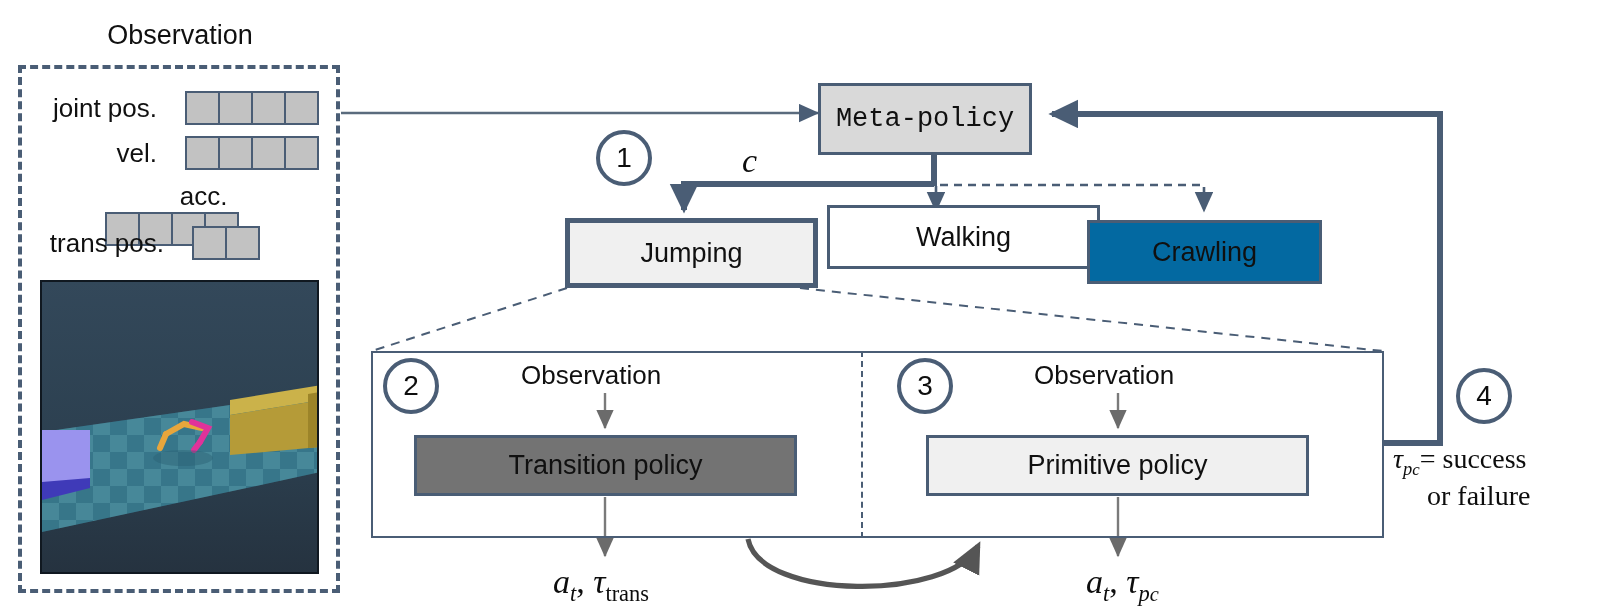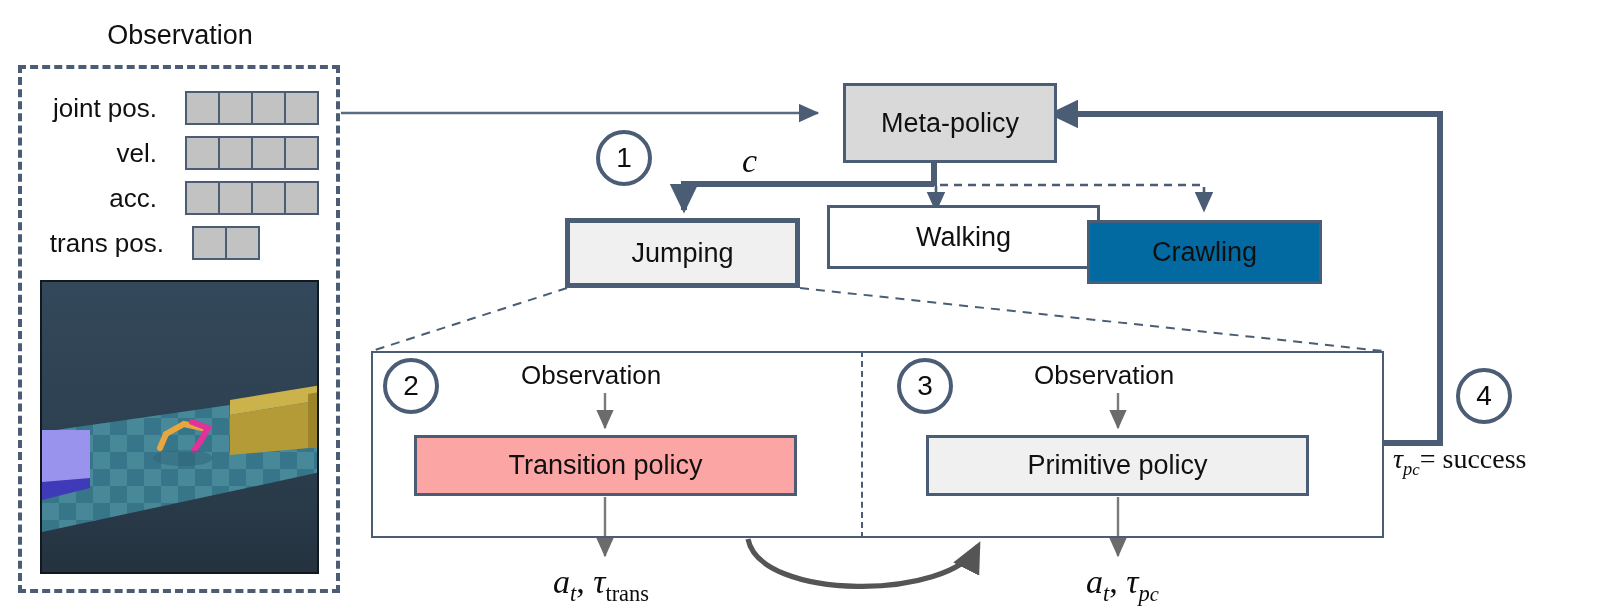--- a/index.html
+++ b/index.html
@@ -75,28 +75,29 @@
   .node-box {
     box-sizing: border-box;
     display: flex;
     align-items: center;
     justify-content: center;
     font-size: 27px;
     color: #101010;
     white-space: nowrap;
   }
   #meta-policy {
-    left: 843px; top: 65px;
-    width: 214px; height: 80px;
+    left: 818px; top: 65px;
+    width: 214px; height: 72px;
     background: #d9d9d9;
     border: 3px solid #4a5d75;
+    font-family: Liberation Mono, monospace;
   }
   #skill-jumping {
     left: 565px; top: 200px;
-    width: 235px; height: 70px;
+    width: 253px; height: 70px;
     background: #f0f0f0;
     border: 5px solid #4a5d75;
   }
   #skill-walking {
     left: 827px; top: 187px;
     width: 273px; height: 64px;
     background: #ffffff;
     border: 3px solid #4a5d75;
   }
   #skill-crawling {
@@ -108,21 +109,21 @@
   #policy-outer-box {
     left: 371px; top: 333px;
     width: 1013px; height: 187px;
     border: 2px solid #4a5d75;
     box-sizing: border-box;
     background: transparent;
   }
   #transition-policy {
     left: 414px; top: 417px;
     width: 383px; height: 61px;
-    background: #fca5a5;
+    background: #737373;
     border: 3px solid #4a5d75;
   }
   #primitive-policy {
     left: 926px; top: 417px;
     width: 383px; height: 61px;
     background: #f0f0f0;
     border: 3px solid #4a5d75;
   }
   #panel-divider {
     left: 861px; top: 333px;
@@ -279,21 +280,21 @@
   <div class="abs obs-row" style="top:118px;">
     <div class="obs-row-label">vel.</div>
     <div class="obs-cells">
       <div class="obs-cell"></div>
       <div class="obs-cell"></div>
       <div class="obs-cell"></div>
       <div class="obs-cell"></div>
     </div>
   </div>
 
-  <div class="abs obs-row" style="top:163px;">
+  <div class="abs obs-row" style="top:163px;flex-direction:column;">
     <div class="obs-row-label">acc.</div>
     <div class="obs-cells">
       <div class="obs-cell"></div>
       <div class="obs-cell"></div>
       <div class="obs-cell"></div>
       <div class="obs-cell"></div>
     </div>
   </div>
 
   <div class="abs obs-row" style="top:208px;">
@@ -379,15 +380,16 @@
     <span>Primitive policy</span>
   </div>
 
   <div class="abs math" id="at-pc-label">
     <span>a</span><span class="sub">t</span><span class="roman">,&nbsp;</span><span>τ</span><span class="sub">p</span><span class="subsub">c</span>
   </div>
 
 
   <div class="abs math" id="tau-pc-label">
     <span>τ</span><span class="sub">p</span><span class="subsub">c</span><span class="roman">= success</span><br>
+    <span class="roman" style="display:inline-block; padding-left:34px;">or failure</span>
   </div>
 
 </div>
 
 </body></html>

